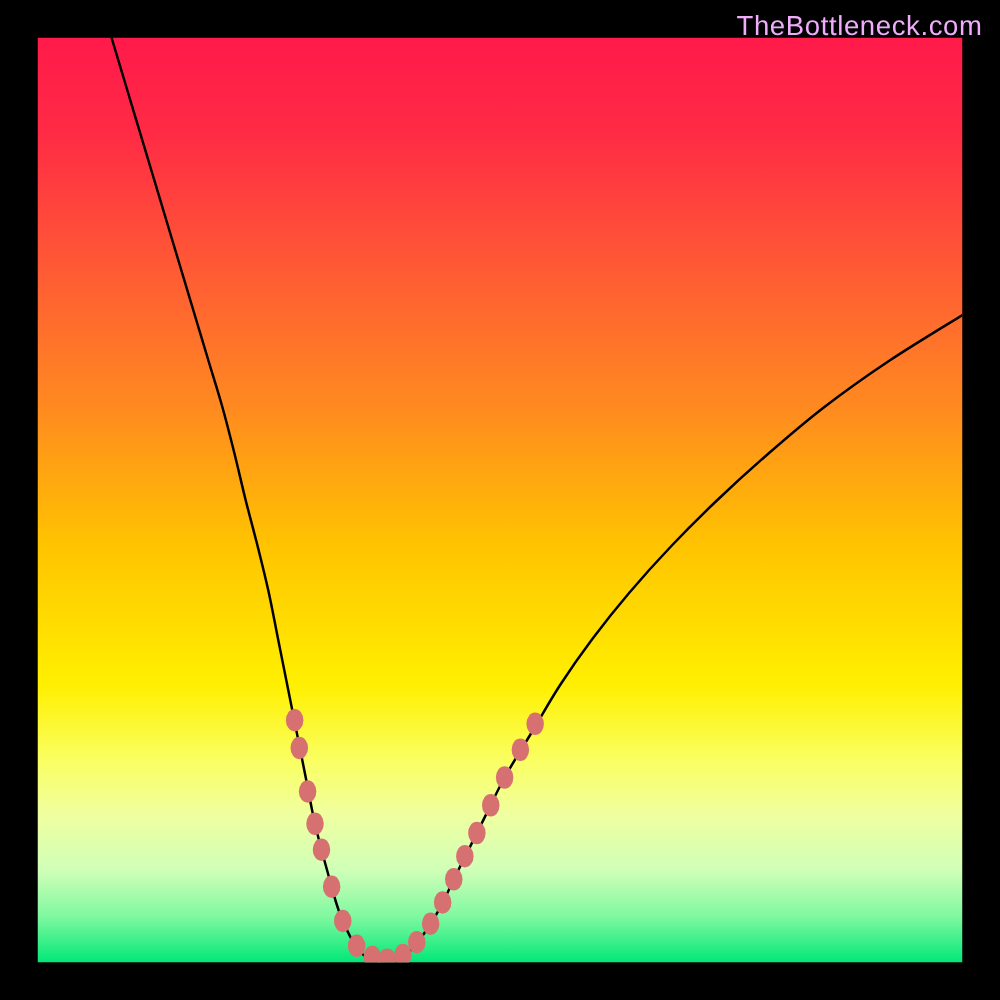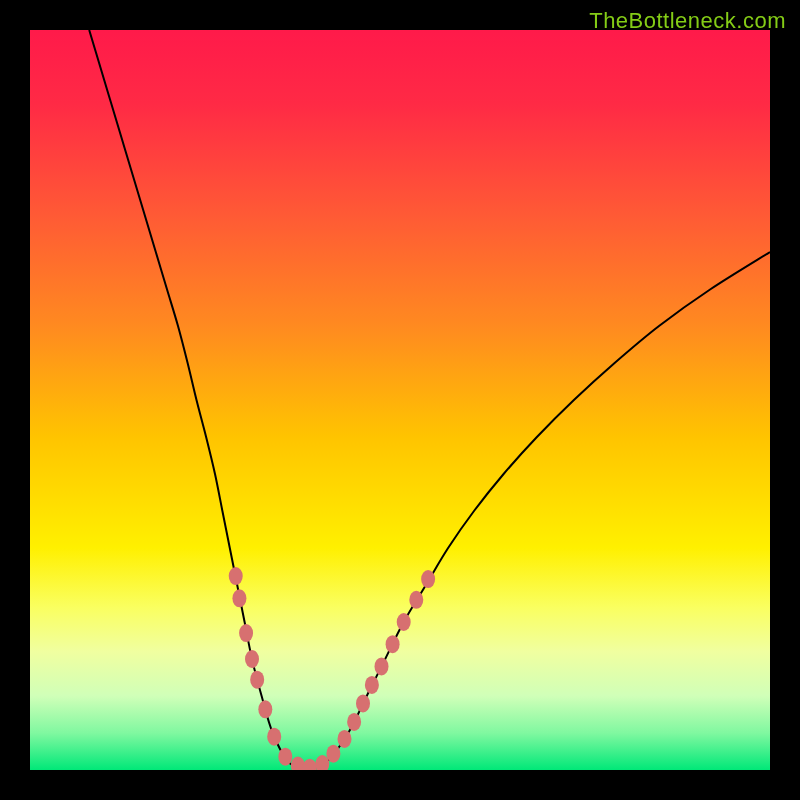--- a/index.html
+++ b/index.html
@@ -1,17 +1,17 @@
 <!DOCTYPE html>
 <html><head>
 <meta charset="utf-8">
 <style>
   * { margin: 0; padding: 0; box-sizing: border-box; }
   body { width: 800px; height: 800px; background: #000000; position: relative; font-family: Arial, sans-serif; }
-  .watermark { position: absolute; top: 8px; right: 14px; color: #84cc16; font-size: 22px; font-weight: 500; letter-spacing: 0.5px; z-index: 10; }
+  .watermark { position: absolute; top: 8px; right: 14px; color: #f0abfc; font-size: 22px; font-weight: 500; letter-spacing: 0.5px; z-index: 10; }
   .plot-area { position: absolute; top: 30px; left: 30px; width: 740px; height: 740px; }
   .gradient-bg { position: absolute; top: 0; left: 0; width: 100%; height: 100%; }
   svg.curves { position: absolute; top: 0; left: 0; width: 100%; height: 100%; }
 </style>
 </head>
 <body>
 
 <div class="watermark">TheBottleneck.com</div>
 
 <div class="plot-area">

